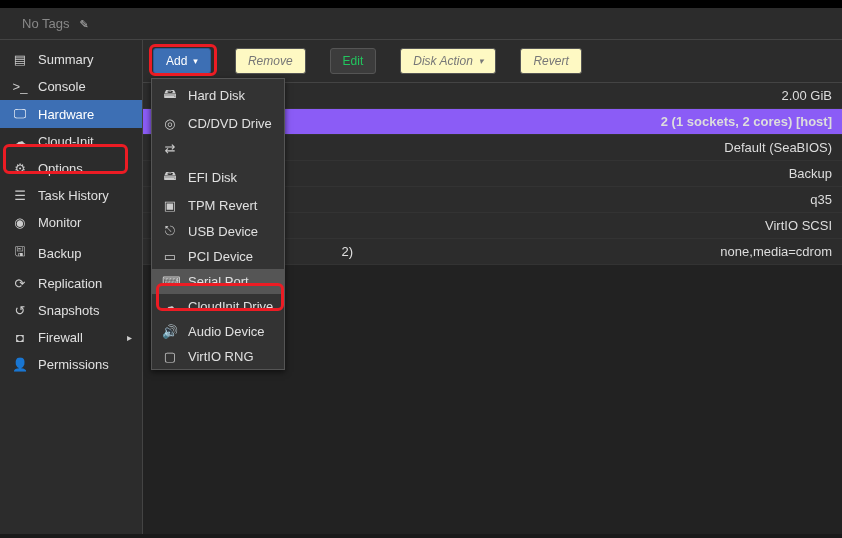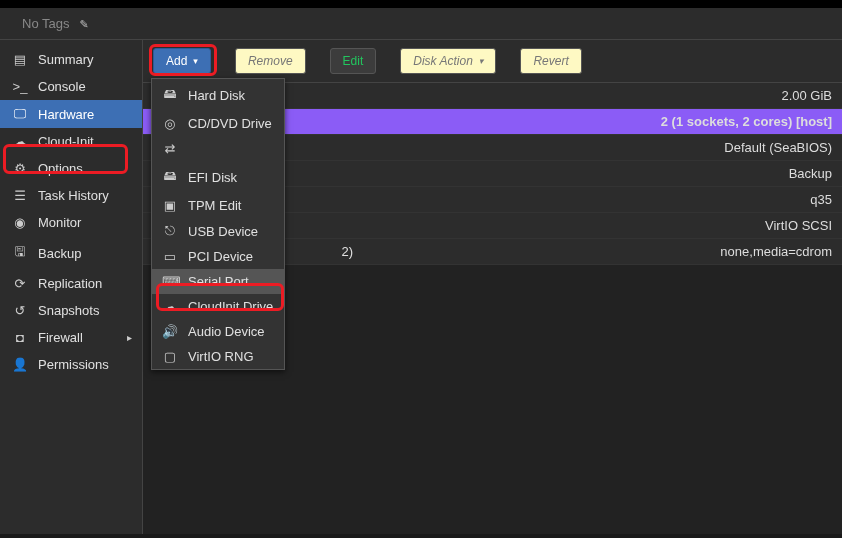--- a/index.html
+++ b/index.html
@@ -263,21 +263,21 @@
           </div>
           <div class="dd-item">
             <span class="dd-icon">⇄</span>
           </div>
           <div class="dd-item">
             <span class="dd-icon">🖴</span>
             <span>EFI Disk</span>
           </div>
           <div class="dd-item">
             <span class="dd-icon">▣</span>
-            <span>TPM Edit</span>
+            <span>TPM Revert</span>
           </div>
           <div class="dd-item">
             <span class="dd-icon">⎋</span>
             <span>USB Device</span>
           </div>
           <div class="dd-item">
             <span class="dd-icon">▭</span>
             <span>PCI Device</span>
           </div>
           <div class="dd-item hover">

